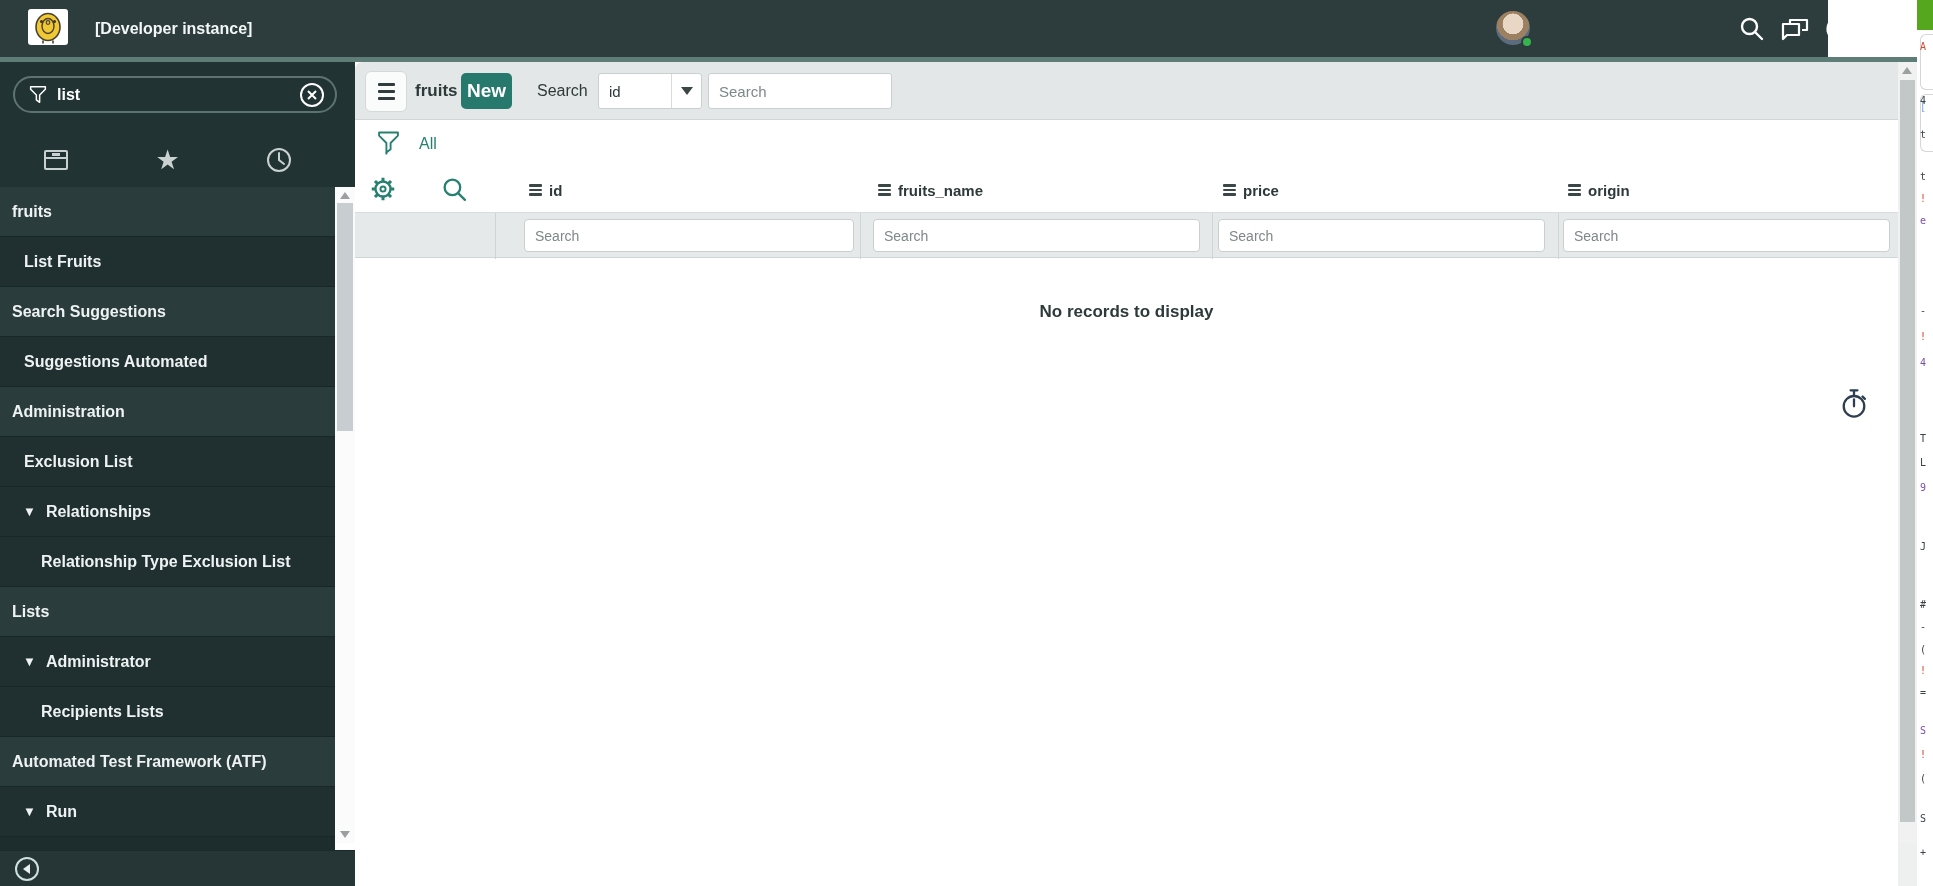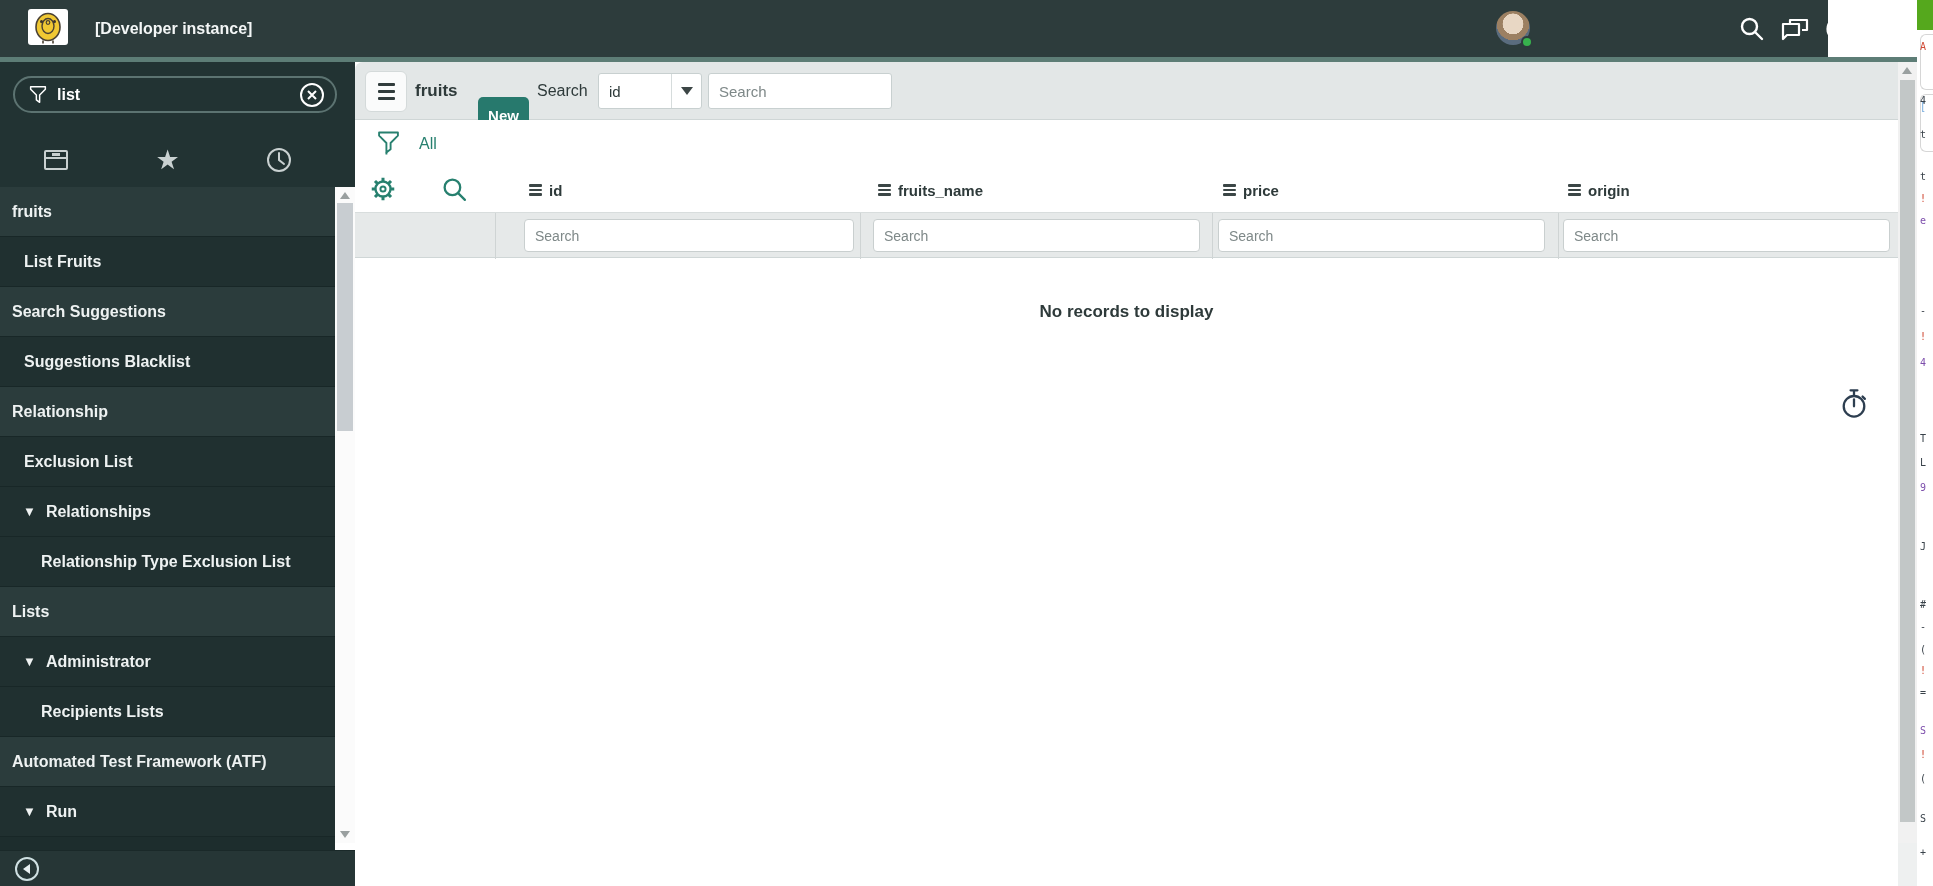--- a/index.html
+++ b/index.html
@@ -69,23 +69,23 @@
   .main { position:absolute; left:355px; top:62px; width:1543px; height:824px; background:#fff;
     border-top-left-radius:8px; }
   .toolbar { position:absolute; left:0; top:0; width:1543px; height:58px; background:#e3e7e7;
     border-top-left-radius:8px; border-bottom:1px solid #cfd6d6; }
   .burger-btn { position:absolute; left:10px; top:9px; width:42px; height:41px; background:#fafbfb;
     border:1px solid #d4dada; border-radius:6px; display:flex; align-items:center; justify-content:center;
     flex-direction:column; gap:4px; cursor:pointer; }
   .burger-bar { width:17px; height:3px; background:#313c3c; border-radius:1px; }
   .list-title { position:absolute; left:60px; top:0; height:58px; display:flex; align-items:center;
     color:#2e3a3a; font-size:17px; font-weight:700; }
-  .new-btn { position:absolute; left:123px; top:11px; width:51px; height:36px; background:#27796d;
-    color:#fff; font-size:15px; font-weight:700; border:none; border-radius:5px; cursor:pointer;
-    font-family:"Liberation Sans",sans-serif;margin-top:24px; }
+  .new-btn { position:absolute; left:106px; top:11px; width:51px; height:36px; background:#27796d;
+    color:#fff; font-size:19px; font-weight:700; border:none; border-radius:5px; cursor:pointer;
+    font-family:"Liberation Sans",sans-serif; }
   .search-lbl { position:absolute; left:182px; top:0; height:58px; display:flex; align-items:center;
     color:#2e3a3a; font-size:16px; }
   .field-select { position:absolute; left:243px; top:11px; width:104px; height:36px; background:#fff;
     border:1px solid #c8d0d0; border-radius:3px; display:flex; align-items:center; cursor:pointer; }
   .field-select .val { flex:1; padding-left:10px; font-size:15px; color:#2e3a3a; }
   .field-select .caret-box { width:30px; height:100%; border-left:1px solid #d6dcdc; display:flex;
     align-items:center; justify-content:center; }
   .sel-caret { width:0; height:0; border-left:6px solid transparent; border-right:6px solid transparent;
     border-top:8px solid #3c4646; }
   .global-search { position:absolute; left:353px; top:11px; width:184px; height:36px; background:#fff;
@@ -206,24 +206,24 @@
     <div class="nav-row hdr" style="top:0px">
         <span>fruits</span>
       </div>
     <div class="nav-row itm" style="top:50px">
         <span>List Fruits</span>
       </div>
     <div class="nav-row hdr" style="top:100px">
         <span>Search Suggestions</span>
       </div>
     <div class="nav-row itm" style="top:150px">
-        <span>Suggestions Blacklist</span>
+        <span>Suggestions Automated</span>
       </div>
     <div class="nav-row hdr" style="top:200px">
-        <span>Relationship</span>
+        <span>Administration</span>
       </div>
     <div class="nav-row itm" style="top:250px">
         <span>Exclusion List</span>
       </div>
     <div class="nav-row exp" style="top:300px">
         <span class="tri">▼</span>
         <span>Relationships</span>
       </div>
     <div class="nav-row sub" style="top:350px">
         <span>Relationship Type Exclusion List</span>

